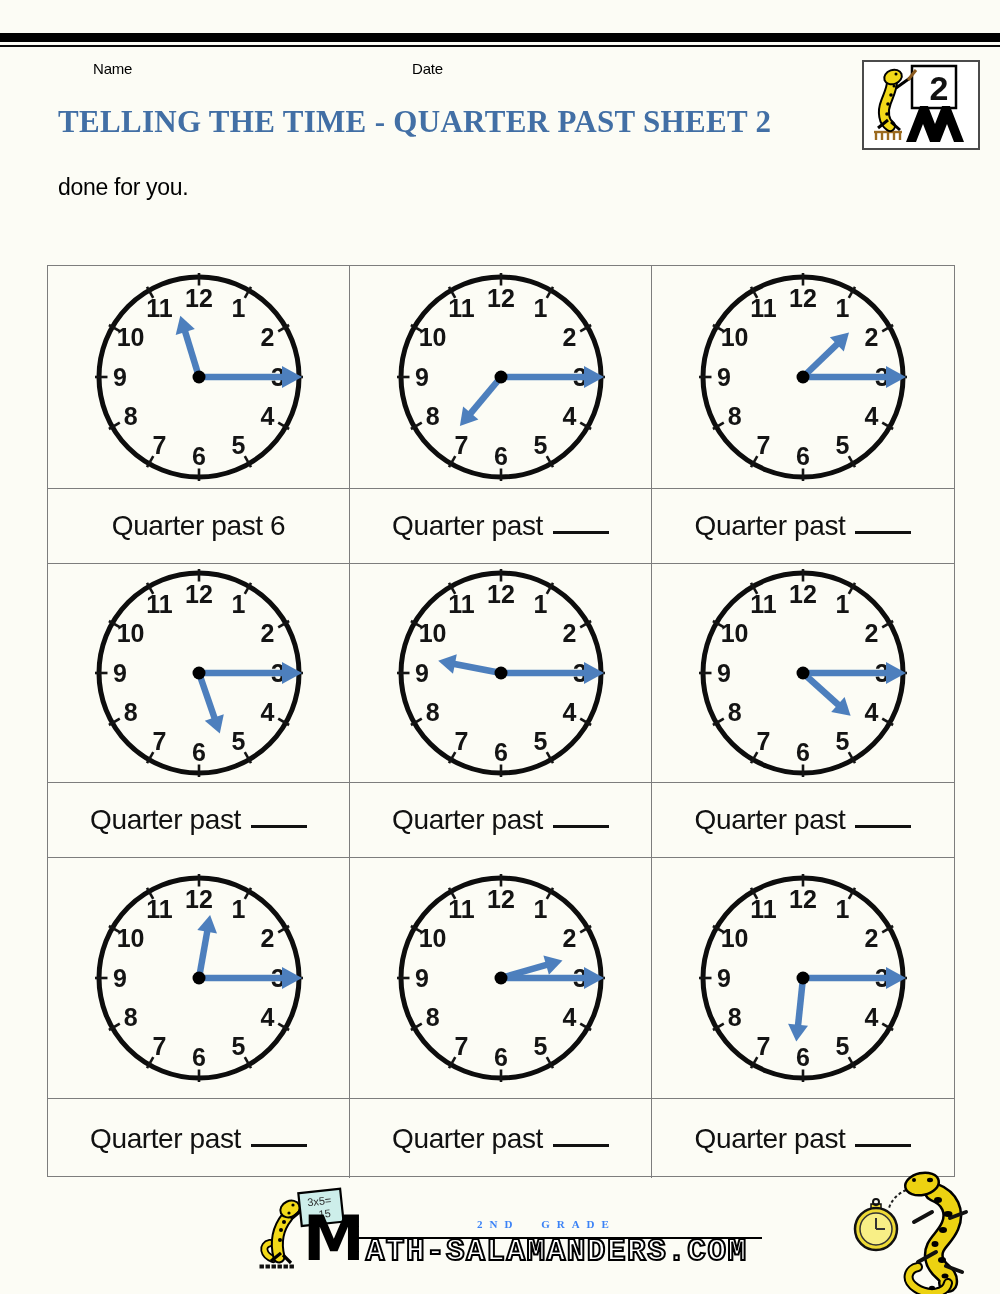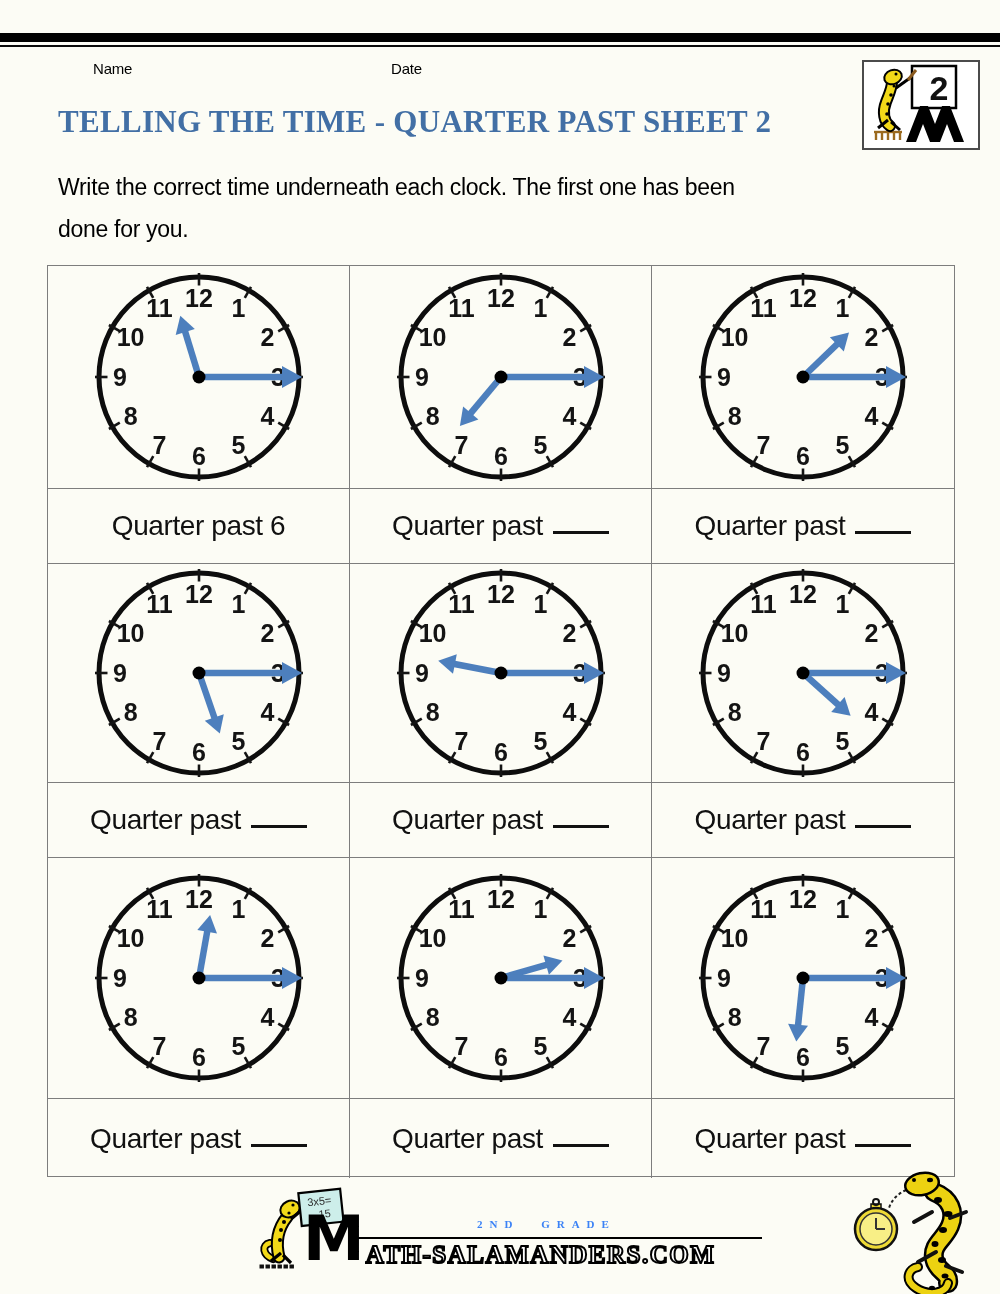--- a/index.html
+++ b/index.html
@@ -6,21 +6,21 @@
   body{
     width:1000px;height:1294px;position:relative;overflow:hidden;
     background:#fcfcf5;
     font-family:"Liberation Sans",sans-serif;color:#141414;
   }
   .abs{position:absolute;}
   .topbar1{left:0;top:33px;width:1000px;height:9px;background:#000;}
   .topbar2{left:0;top:45px;width:1000px;height:2px;background:#0a0a0a;}
   .meta-label{top:60px;font-size:15px;letter-spacing:-0.2px;color:#000;}
   .name-label{left:60px;margin-left:33px;}
-  .date-label{left:391px;}
+  .date-label{left:412px;}
   .logo-box{left:862px;top:60px;width:114px;height:86px;border:2px solid #4b4b4b;background:#fff;}
   .page-title{
     left:58px;top:104px;width:760px;
     font-family:"Liberation Serif",serif;font-weight:bold;
     font-size:31px;color:#426fa5;letter-spacing:0.3px;white-space:nowrap;
   }
   .instructions{left:58px;top:166px;font-size:23px;line-height:42px;color:#000;letter-spacing:-0.3px;}
   #grid{
     left:47px;top:265px;width:908px;height:912px;
     display:grid;grid-template-columns:repeat(3,1fr);
@@ -33,23 +33,23 @@
   .lbl{display:flex;align-items:baseline;font-size:28px;color:#111;letter-spacing:-0.4px;}
   .blank{display:inline-block;width:56px;border-bottom:3px solid #111;margin-left:10px;transform:translateY(-1px);}
   .grade-text{
     left:477px;top:1218px;font-family:"Liberation Serif",serif;font-weight:bold;
     font-size:11px;letter-spacing:7px;word-spacing:12px;color:#3b82f6;white-space:nowrap;
   }
   .footer-rule{left:357px;top:1237px;width:405px;height:2px;background:#000;}
   .wordmark{left:303px;top:1210px;height:58px;display:flex;align-items:flex-end;white-space:nowrap;}
   .big-m{font-size:62px;line-height:0.94;font-weight:bold;color:#000;font-family:"DejaVu Sans",sans-serif;}
   .wm-rest{
-    font-size:25px;line-height:1;font-weight:bold;margin-left:1px;margin-bottom:1px;
+    font-size:31px;line-height:1;font-weight:bold;margin-left:1px;margin-bottom:1px;
     color:#fff;-webkit-text-stroke:2px #000;letter-spacing:1.5px;
-    font-family:Liberation Serif, serif;
+    font-family:Liberation Mono, monospace;
   }
   svg text{font-family:"Liberation Sans",sans-serif;}
 </style>
 </head>
 <body>
 
 <div class="abs topbar1"></div>
 <div class="abs topbar2"></div>
 
 <div class="abs meta-label name-label">Name</div>
@@ -85,21 +85,20 @@
         <circle cx="27" cy="33" r="1.8" fill="#000"></circle>
       <circle cx="23" cy="52" r="1.8" fill="#000"></circle>
         <circle cx="30" cy="24" r="1.5" fill="#000"></circle>
     </g>
   </svg>
 </div>
 
 <div class="abs page-title">TELLING THE TIME - QUARTER PAST SHEET 2</div>
 
 <div class="abs instructions">
-  <div>Write the correct time underneath each clock. The first one has been</div>
   <div>done for you.</div>
 </div>
 
 <div class="abs" id="grid">
     <div class="cell br bb">
       <svg width="216" height="216" viewBox="-108 -108 216 216">
         <circle r="100" fill="none" stroke="#0d0d0d" stroke-width="5"></circle>
         <g stroke="#141414" stroke-width="2.6">
           <line x1="0.0" y1="-91.5" x2="0.0" y2="-104.0"></line>
           <line x1="45.8" y1="-79.2" x2="52.0" y2="-90.1"></line>

